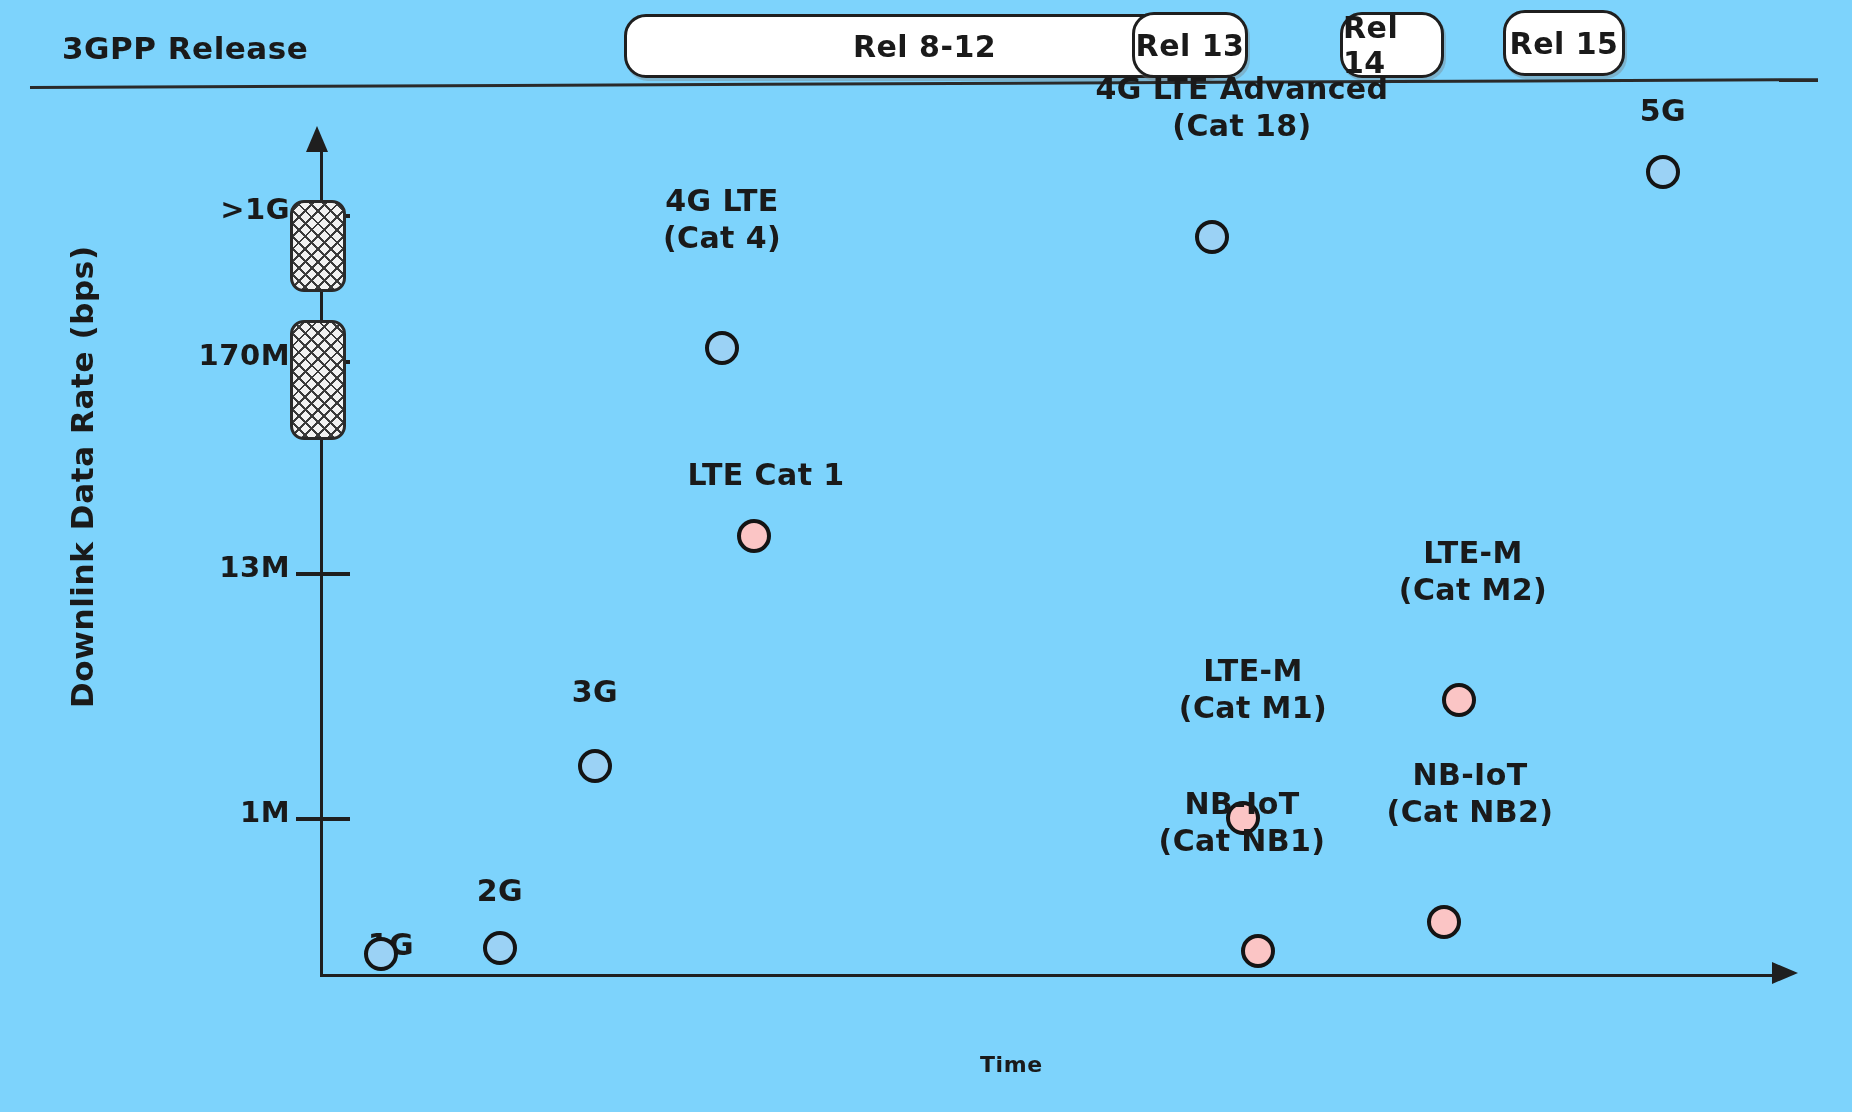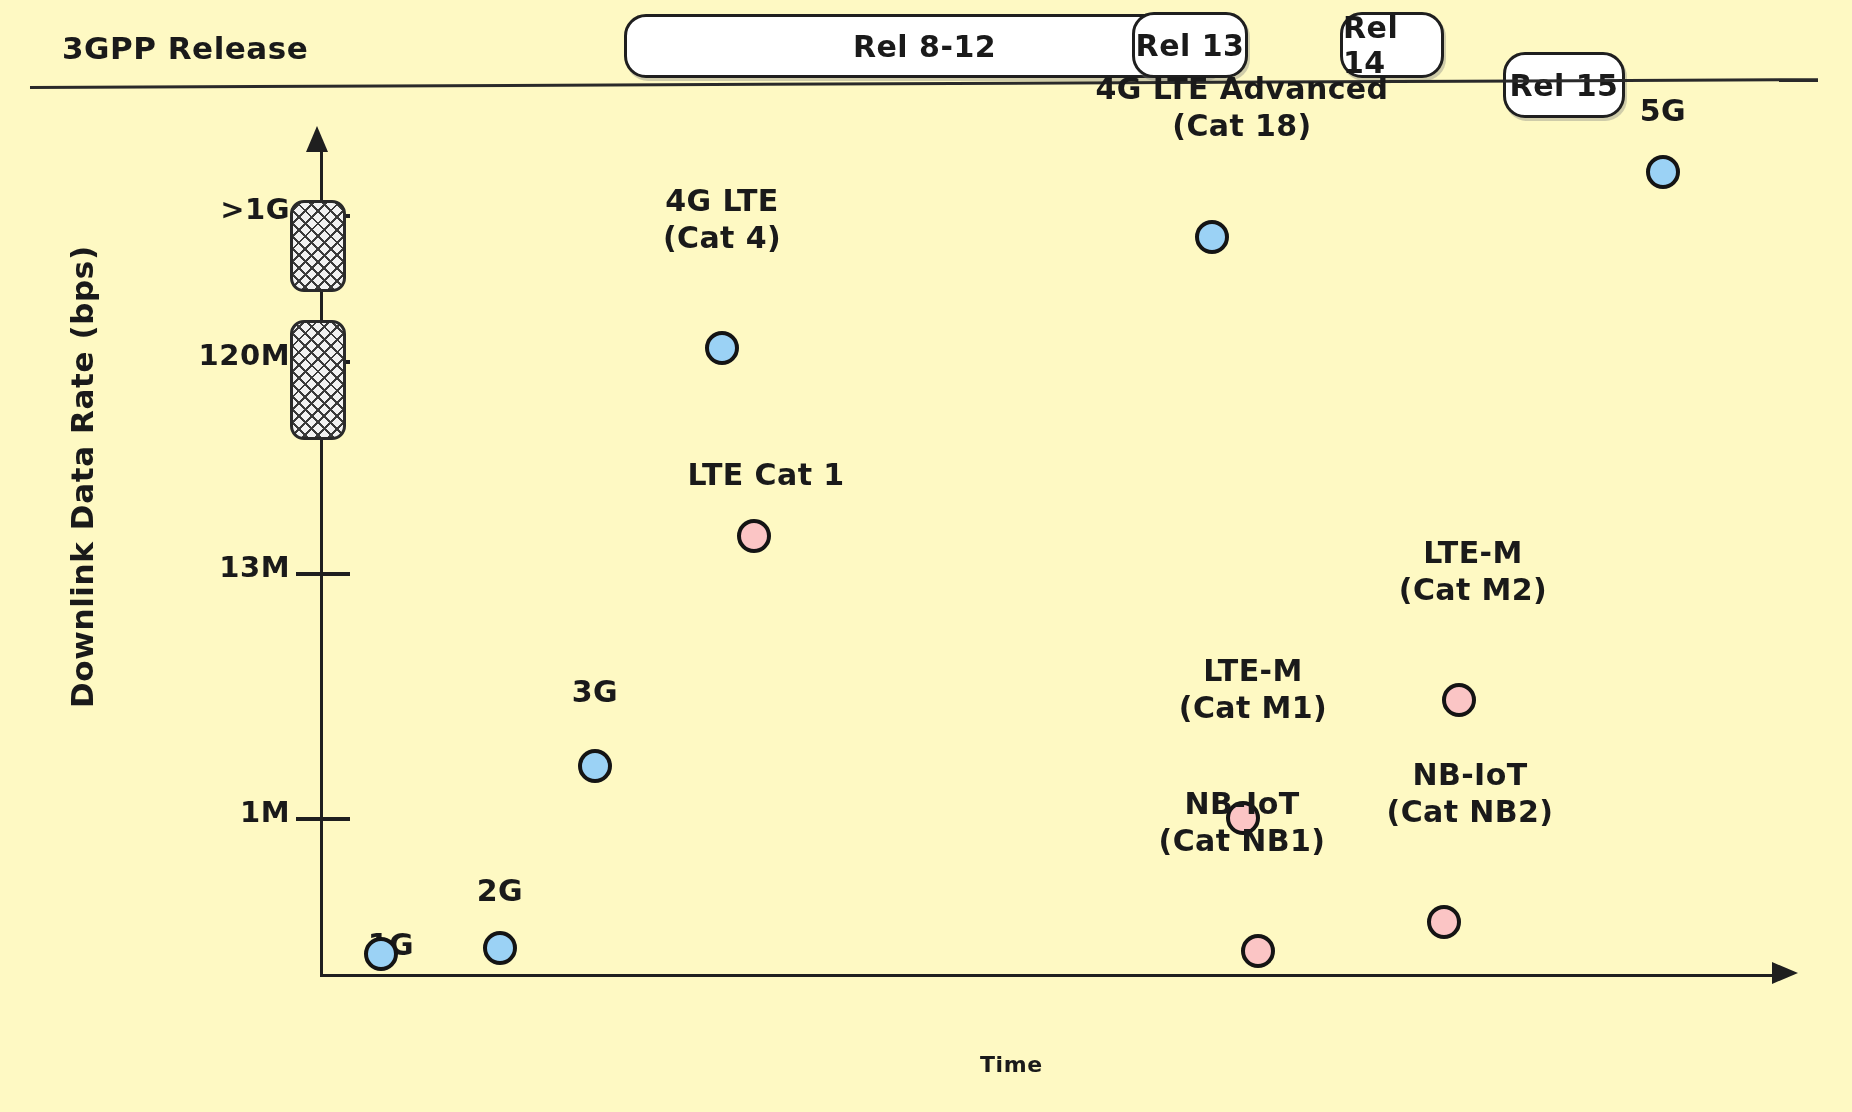--- a/index.html
+++ b/index.html
@@ -7,21 +7,21 @@
     padding: 0;
     background: #ffffff;
   }
   body {
     font-family: "DejaVu Sans", sans-serif;
   }
   #stage {
     position: relative;
     width: 1852px;
     height: 1112px;
-    background: #fef9c3;
+    background: #7dd3fc;
     overflow: hidden;
   }
   .hand {
     font-family: "DejaVu Sans", sans-serif;
     color: #1a1a1a;
     font-weight: 600;
     letter-spacing: 0.5px;
   }
   
   #release-header-label {
@@ -168,37 +168,37 @@
   <div id="release-boxes">
       <div class="rel-box hand" style="left: 624px; top: 14px; width: 601px; height: 64px;">
         <span>Rel 8-12</span>
       </div>
       <div class="rel-box hand" style="left: 1132px; top: 12px; width: 116px; height: 66px;">
         <span>Rel 13</span>
       </div>
       <div class="rel-box hand" style="left: 1340px; top: 12px; width: 104px; height: 66px;">
         <span>Rel 14</span>
       </div>
-      <div class="rel-box hand" style="left: 1503px; top: 10px; width: 122px; height: 66px; margin-top: 42px;">
+      <div class="rel-box hand" style="left: 1503px; top: 10px; width: 122px; height: 66px;">
         <span>Rel 15</span>
       </div>
     </div>
 
   <div id="header-divider"></div>
 
   <div id="y-axis-line"></div>
   <div id="y-axis-arrow"></div>
   <div id="x-axis-line"></div>
   <div id="x-axis-arrow"></div>
 
   <div id="y-ticks">
       <div class="y-tick" style="top: 214px;"></div>
       <div class="y-tick-label hand" style="left: 150px; width: 140px; top: 192px;">&gt;1G</div>
       <div class="y-tick" style="top: 360px;"></div>
-      <div class="y-tick-label hand" style="left: 150px; width: 140px; top: 338px;">120M</div>
+      <div class="y-tick-label hand" style="left: 150px; width: 140px; top: 338px;">170M</div>
       <div class="y-tick" style="top: 572px;"></div>
       <div class="y-tick-label hand" style="left: 150px; width: 140px; top: 550px;">13M</div>
       <div class="y-tick" style="top: 817px;"></div>
       <div class="y-tick-label hand" style="left: 150px; width: 140px; top: 795px;">1M</div>
     </div>
   <div id="axis-breaks">
       <div class="break-box" style="left: 290px; width: 56px; top: 200px; height: 92px;"></div>
       <div class="break-box" style="left: 290px; width: 56px; top: 320px; height: 120px;"></div>
     </div>
 

